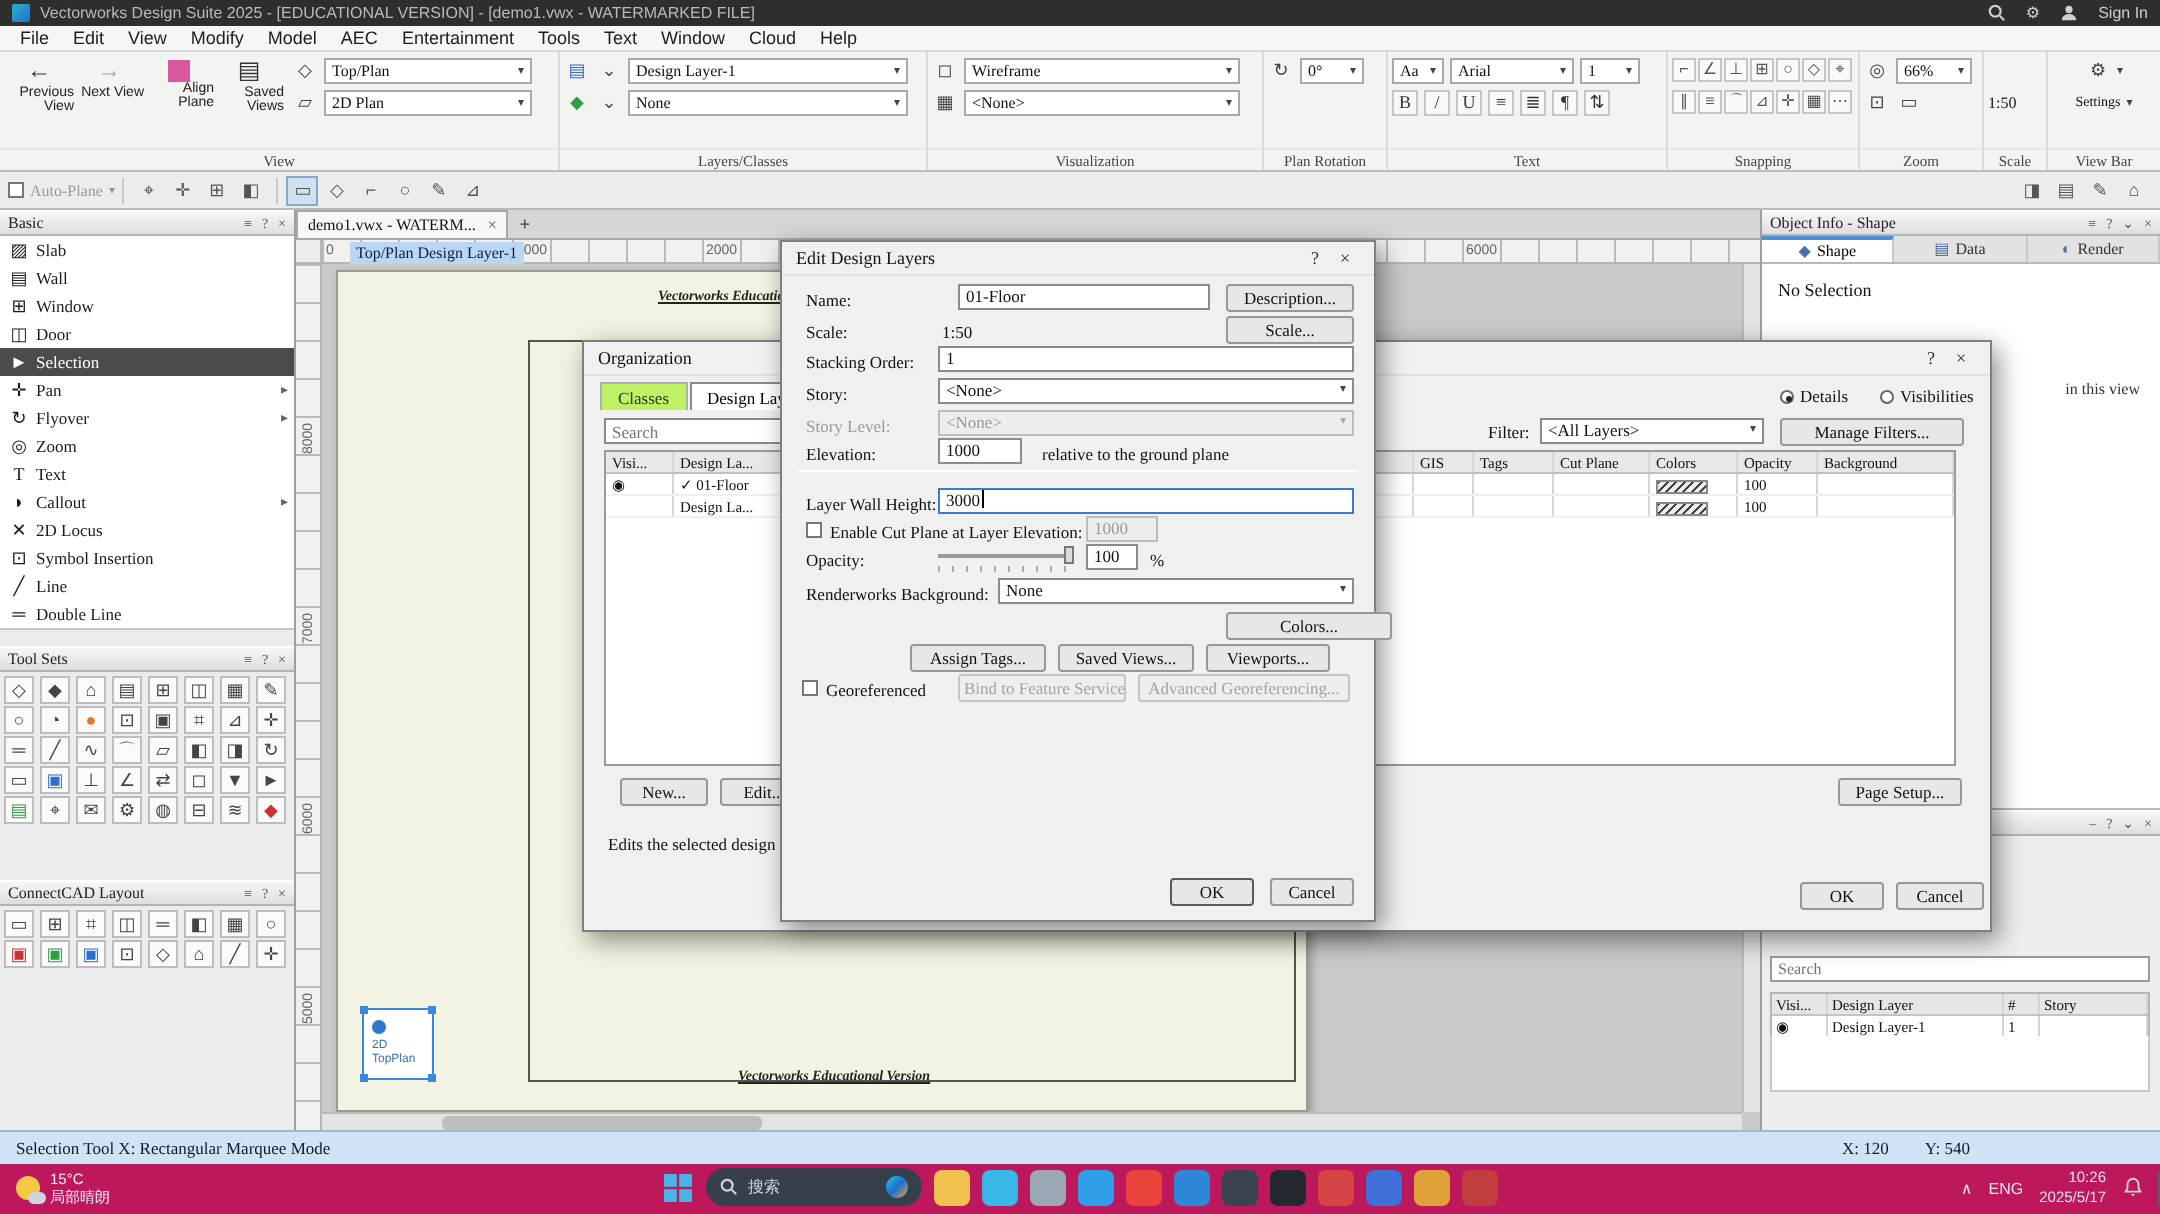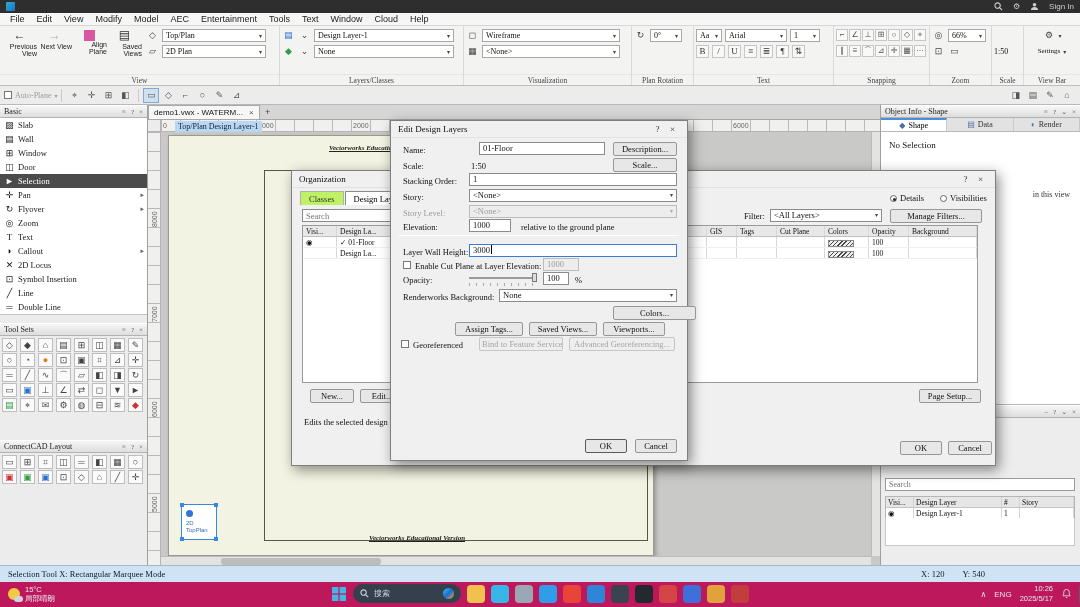--- a/index.html
+++ b/index.html
@@ -49,21 +49,21 @@
 .bicon{width:13px;font-size:9px;text-align:center;margin-right:2px}
 .barrow{margin-left:auto;font-size:7px;color:#666}
 .bitem.selected .barrow{color:#ddd}
 .tgrid{display:grid;grid-template-columns:repeat(8,1fr);gap:1px;padding:2px 2px}
 .ticon{width:15px;height:14px;border:1px solid #bdbdbd;background:#fafafa;font-size:9px;display:flex;align-items:center;justify-content:center;color:#444}
 .c-orange{color:#e07b1f}.c-blue{color:#2d6fd0}.c-green{color:#2f9e44}.c-red{color:#d03030}
 
 
 .center{position:absolute;left:148px;top:105px;width:732px;height:460px;background:#c9c9c7}
 .tabbar{position:absolute;left:0;top:0;width:732px;height:15px;background:#d6d6d6;border-bottom:1px solid #a8a8a8;display:flex;align-items:flex-end}
-.dtab{height:14px;background:#f7f7f7;border:1px solid #a8a8a8;border-bottom:none;display:flex;align-items:center;padding:0 5px;font-size:8px;font-family:Liberation Sans, sans-serif}
+.dtab{height:14px;background:#f7f7f7;border:1px solid #a8a8a8;border-bottom:none;display:flex;align-items:center;padding:0 5px;font-size:8px;font-family:Liberation Serif, serif}
 .dtab .x{margin-left:6px;font-size:8px;color:#555}
 .ntab{width:16px;height:14px;display:flex;align-items:center;justify-content:center;font-size:9px;color:#444}
 .rcorner{position:absolute;left:0;top:15px;width:13px;height:12px;background:#ececec;border-right:1px solid #b5b5b5;border-bottom:1px solid #b5b5b5}
 .hruler{position:absolute;left:13px;top:15px;width:719px;height:12px;background:#f0f0ee;border-bottom:1px solid #b5b5b5;background-image:repeating-linear-gradient(90deg,#b9b9b9 0 1px,transparent 1px 19px);display:flex;overflow:hidden}
 .hlab{width:95px;font-size:7px;color:#666;padding-left:2px;line-height:12px}
 .vruler{position:absolute;left:0;top:27px;width:13px;height:433px;background:#f0f0ee;border-right:1px solid #b5b5b5;background-image:repeating-linear-gradient(180deg,#b9b9b9 0 1px,transparent 1px 19px);display:flex;flex-direction:column;overflow:hidden}
 .vlab{height:95px;font-size:7px;color:#666;writing-mode:vertical-rl;transform:rotate(180deg);line-height:13px}
 .canvas{position:absolute;left:13px;top:27px;width:710px;height:424px;background:#c9c9c7;overflow:hidden}
 .sheet{position:absolute;left:7px;top:3px;width:486px;height:421px;background:#f3f3e3;border:1px solid #9a9a8f;box-shadow:2px 2px 4px rgba(0,0,0,.25)}
 .frame{position:absolute;left:95px;top:34px;right:5px;bottom:14px;border:1px solid #55554d}
@@ -157,20 +157,21 @@
 .ohdr>.oc:nth-child(6),.orow>.oc:nth-child(6){width:48px}
 .ohdr>.oc:nth-child(7),.orow>.oc:nth-child(7){width:44px}
 .ohdr>.oc:nth-child(8),.orow>.oc:nth-child(8){width:40px}
 .ohdr>.oc:nth-child(9),.orow>.oc:nth-child(9){flex:1}
 </style>
 </head>
 <body>
 
 <div class="titlebar">
   <span class="appico"></span>
+  <span>Vectorworks Design Suite 2025 - [EDUCATIONAL VERSION] - [demo1.vwx - WATERMARKED FILE]</span>
   <span class="tspace"></span>
   <span class="tico">
       <svg width="9" height="9" viewBox="0 0 10 10">
         <circle cx="4" cy="4" r="3" fill="none" stroke="#cfcfcf" stroke-width="1.2"></circle>
         <line x1="6.5" y1="6.5" x2="9" y2="9" stroke="#cfcfcf" stroke-width="1.2"></line>
       </svg>
     </span>
   <span class="tico">⚙</span>
   <span class="tico">
       <svg width="9" height="9" viewBox="0 0 10 10">

